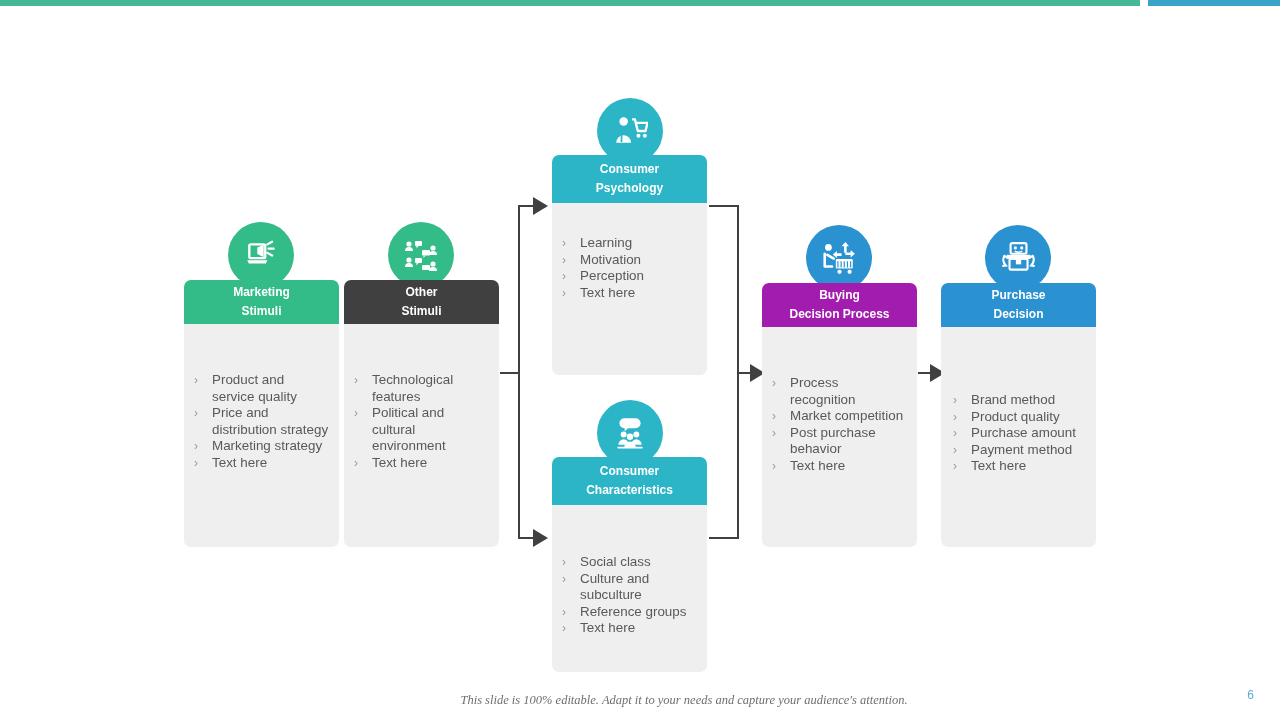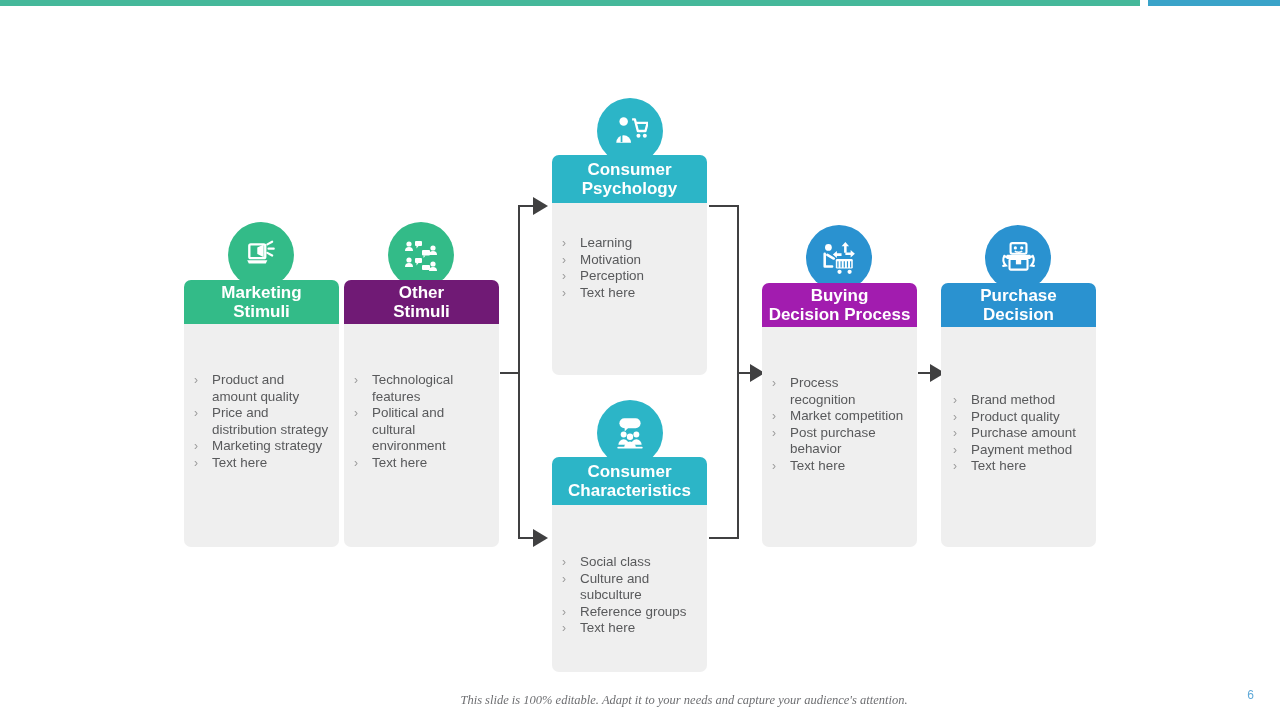--- a/index.html
+++ b/index.html
@@ -62,21 +62,21 @@
     box-sizing: border-box;
   }
   .card-head {
     position: absolute;
     left: 0;
     top: 0;
     width: 100%;
     box-sizing: border-box;
     border-radius: 7px 7px 0 0;
     color: #ffffff;
-    font-size: 17px;
+    font-size: 12px;
     font-weight: bold;
     line-height: 19px;
     text-align: center;
     display: flex;
     align-items: center;
     justify-content: center;
     z-index: 3;
   }
   .card-body {
     position: absolute;
@@ -196,21 +196,21 @@
   </div>
   <div class="card" style="left:184px; top:280px; width:155px; height:267px;padding-left:20px;">
     <div class="card-head" style="height:44px; background:#33bb88;">
       <div>
         <div>Marketing</div>
         <div>Stimuli</div>
       </div>
     </div>
     <div class="card-body" style="top:44px; height:223px; padding:48px 10px 10px 6px;">
       <ul class="bullets">
-        <li><span class="chev">›</span><span>Product and amount quality</span></li>
+        <li><span class="chev">›</span><span>Product and service quality</span></li>
         <li><span class="chev">›</span><span>Price and distribution strategy</span></li>
         <li><span class="chev">›</span><span>Marketing strategy</span></li>
         <li><span class="chev">›</span><span>Text here</span></li>
       </ul>
     </div>
   </div>
 
   <div class="icon-circle" style="left:388px; top:222px; width:66px; height:66px; background:#33bb88;">
     <span>
       <svg width="36" height="32" viewBox="0 0 36 32" fill="#ffffff">
@@ -228,21 +228,21 @@
           <rect x="19" y="11" width="8" height="5.5" rx="1"></rect>
             <path d="M20.5 16.5 l0 2.4 2-2.4z"></path>
           <rect x="12" y="19" width="7" height="5" rx="1"></rect>
             <path d="M13.5 24 l0 2.4 2-2.4z"></path>
           <rect x="19" y="26" width="8" height="5" rx="1"></rect>
         </g>
       </svg>
     </span>
   </div>
   <div class="card" style="left:344px; top:280px; width:155px; height:267px;">
-    <div class="card-head" style="height:44px; background:#701a75;">
+    <div class="card-head" style="height:44px; background:#404040;">
       <div>
         <div>Other</div>
         <div>Stimuli</div>
       </div>
     </div>
     <div class="card-body" style="top:44px; height:223px; padding:48px 10px 10px 6px;">
       <ul class="bullets">
         <li><span class="chev">›</span><span>Technological features</span></li>
         <li><span class="chev">›</span><span>Political and cultural environment</span></li>
         <li><span class="chev">›</span><span>Text here</span></li>

